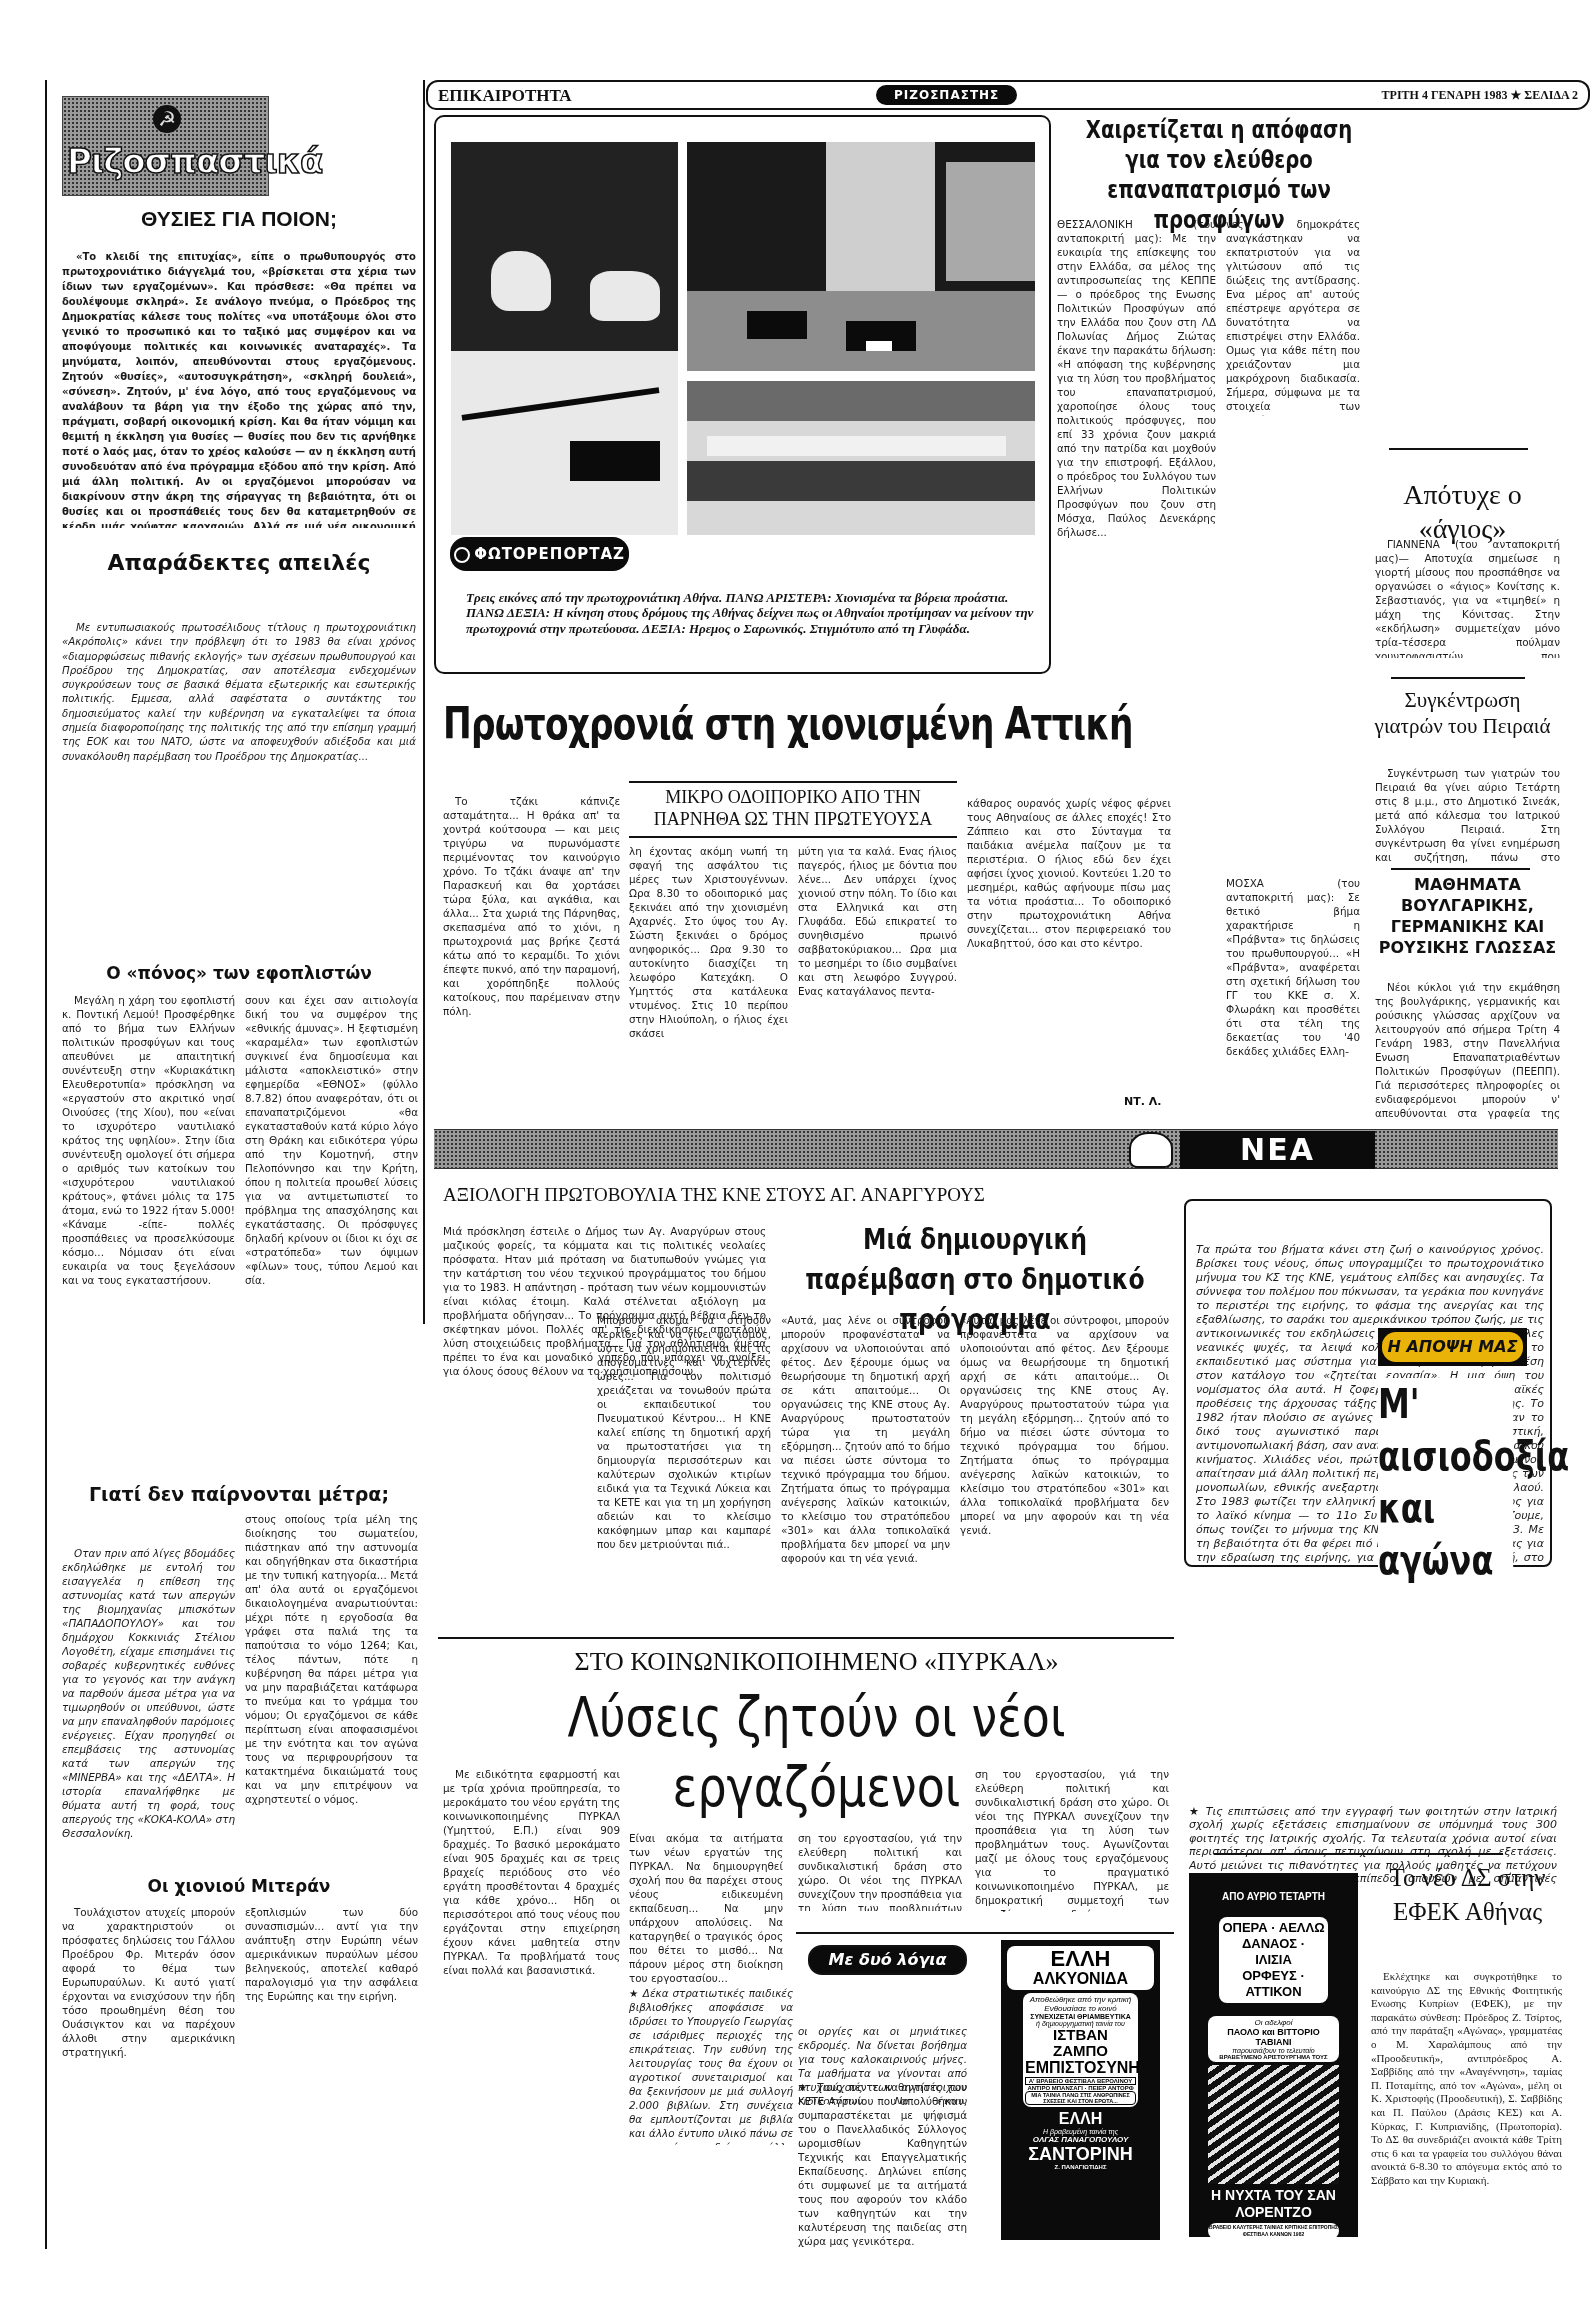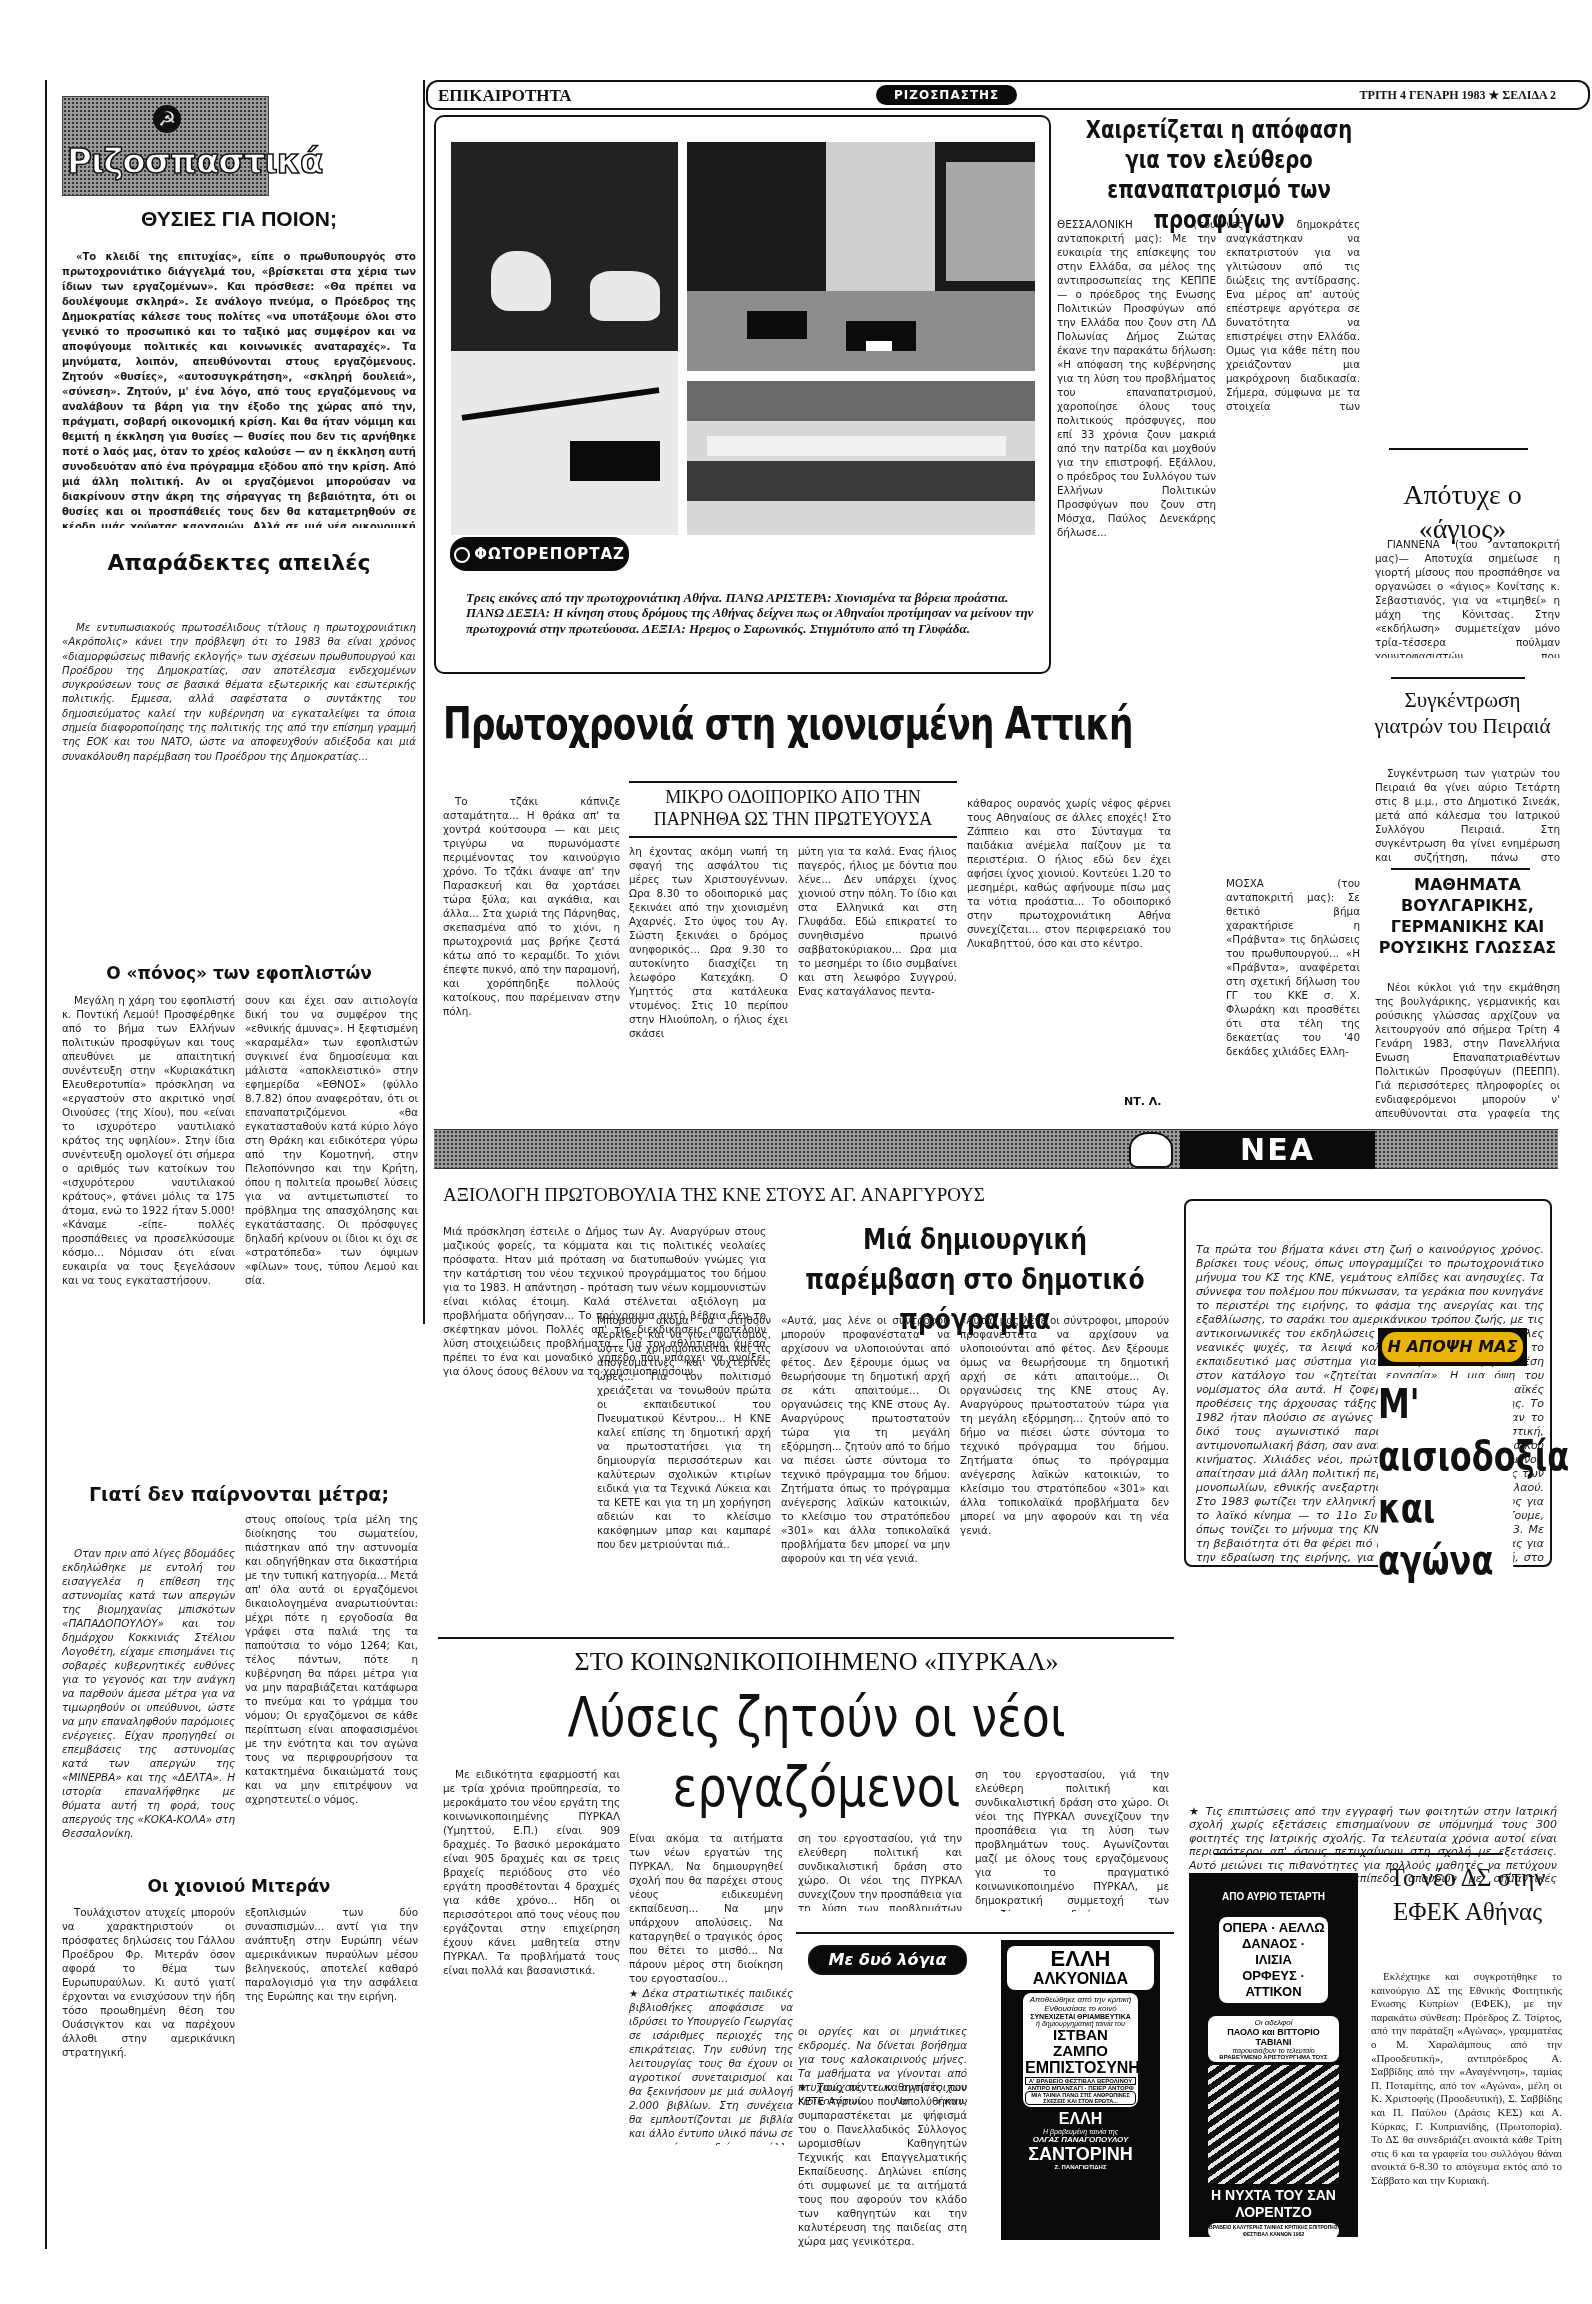--- a/index.html
+++ b/index.html
@@ -23,21 +23,21 @@
 </style>
 </head>
 <body>
 
 <div class="vrule" style="left:45px; top:80px; height:2169px;"></div>
 <div class="vrule" style="left:423px; top:80px; height:1244px; width:1.5px;"></div>
 
 <div class="abs" style="left:426px; top:80px; width:1164px; height:30px; border:2px solid #111; border-bottom-width:2px; border-radius:12px 12px 14px 10px;">
   <span class="abs serif" style="left:10px; top:4px; font-size:17px; font-weight:bold; letter-spacing:0px;">ΕΠΙΚΑΙΡΟΤΗΤΑ</span>
   <span class="abs" style="left:448px; top:3px; background:#0b0b0b; color:#fff; font-size:12px; font-weight:bold; padding:3px 18px; border-radius:11px; letter-spacing:1px;">ΡΙΖΟΣΠΑΣΤΗΣ</span>
-  <span class="abs serif" style="right:32px; top:6px; font-size:12px; font-weight:bold;">ΤΡΙΤΗ 4 ΓΕΝΑΡΗ 1983 ★ ΣΕΛΙΔΑ 2</span>
+  <span class="abs serif" style="right:10px; top:6px; font-size:12px; font-weight:bold;">ΤΡΙΤΗ 4 ΓΕΝΑΡΗ 1983 ★ ΣΕΛΙΔΑ 2</span>
 </div>
 
 <div class="abs halftone" style="left:62px; top:96px; width:207px; height:100px; border:1px solid #444;">
   <div class="abs" style="left:90px; top:8px; width:28px; height:28px; border-radius:50%; background:#111; color:#ddd; font-size:20px; line-height:28px; text-align:center;">☭</div>
   <div class="abs" style="left:4px; top:44px; width:199px; text-align:center; font-size:34px; font-weight:bold; color:#fff; -webkit-text-stroke:1.5px #111; letter-spacing:-1px; font-family:'DejaVu Sans', sans-serif;">Ριζοσπαστικά</div>
 </div>
 
 <h2 class="abs center" style="left:60px; top:207px; width:358px; font-family:'Liberation Sans', sans-serif; font-size:21px; font-weight:bold;">ΘΥΣΙΕΣ ΓΙΑ ΠΟΙΟΝ;</h2>
 <div class="abs body-text" style="left:62px; top:249px; width:354px; height:279px; font-size:10px; line-height:15px; font-weight:bold; text-indent:14px;">«Το κλειδί της επιτυχίας», είπε ο πρωθυπουργός στο πρωτοχρονιάτικο διάγγελμά του, «βρίσκεται στα χέρια των ίδιων των εργαζομένων». Και πρόσθεσε: «Θα πρέπει να δουλέψουμε σκληρά». Σε ανάλογο πνεύμα, ο Πρόεδρος της Δημοκρατίας κάλεσε τους πολίτες «να υποτάξουμε όλοι στο γενικό το προσωπικό και το ταξικό μας συμφέρον και να αποφύγουμε πολιτικές και κοινωνικές αναταραχές». Τα μηνύματα, λοιπόν, απευθύνονται στους εργαζόμενους. Ζητούν «θυσίες», «αυτοσυγκράτηση», «σκληρή δουλειά», «σύνεση». Ζητούν, μ' ένα λόγο, από τους εργαζόμενους να αναλάβουν τα βάρη για την έξοδο της χώρας από την, πράγματι, σοβαρή οικονομική κρίση. Και θα ήταν νόμιμη και θεμιτή η έκκληση για θυσίες — θυσίες που δεν τις αρνήθηκε ποτέ ο λαός μας, όταν το χρέος καλούσε — αν η έκκληση αυτή συνοδευόταν από ένα πρόγραμμα εξόδου από την κρίση. Από μιά άλλη πολιτική. Αν οι εργαζόμενοι μπορούσαν να διακρίνουν στην άκρη της σήραγγας τη βεβαιότητα, ότι οι θυσίες και οι προσπάθειές τους δεν θα καταμετρηθούν σε κέρδη μιάς χούφτας καρχαριών. Αλλά σε μιά νέα οικονομική ανάπτυξη, προς όφελος των εργαζομένων. Μιά τέτια, όμως, προοπτική δε διαφαίνεται από τα πρωτοχρονιάτικα μηνύματα των εκπροσώπων της πολιτείας.</div>
 

